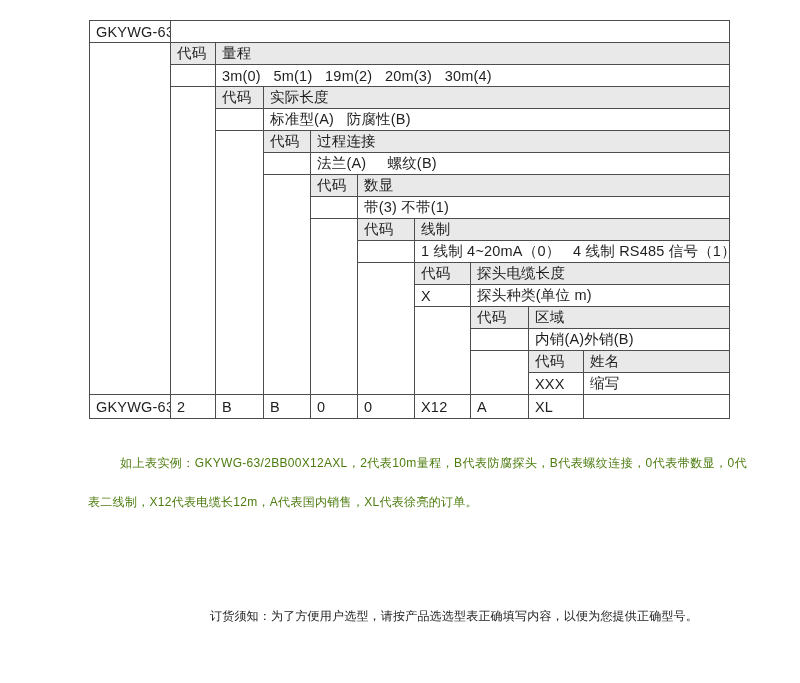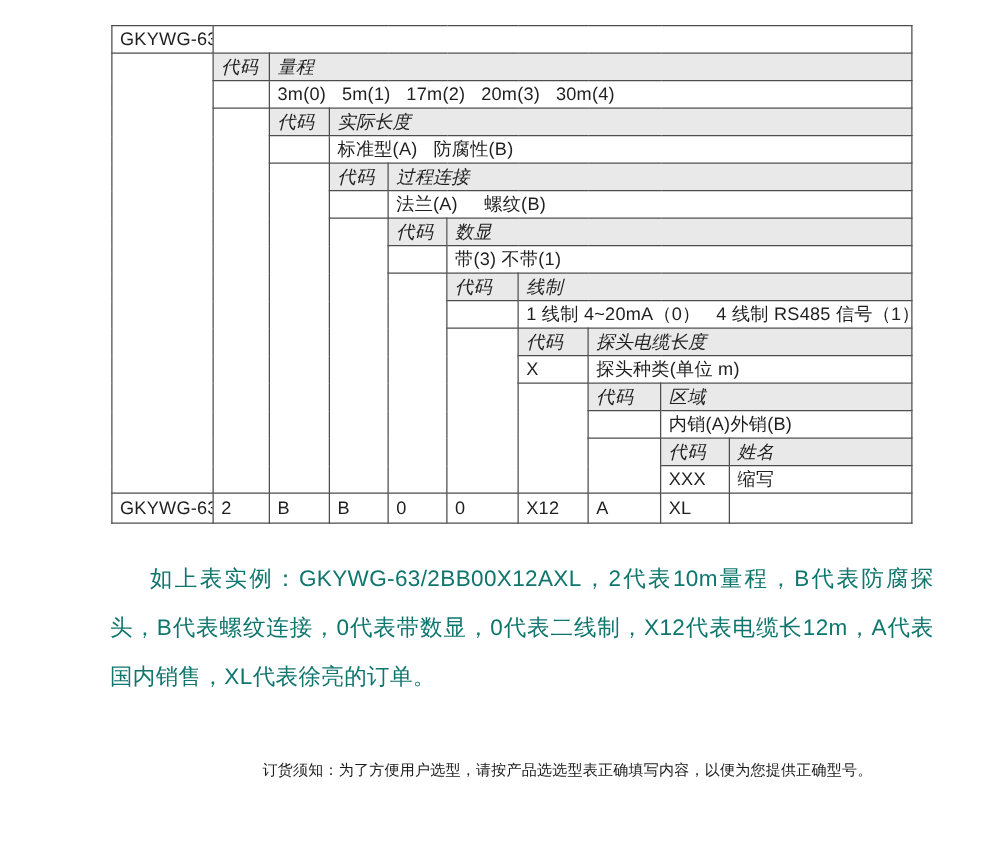--- a/index.html
+++ b/index.html
@@ -26,32 +26,32 @@
     height: 22px;
     padding: 0 6px;
     vertical-align: middle;
     white-space: pre;
     overflow: hidden;
     background: #ffffff;
     color: #1f1f1f;
     letter-spacing: 0.2px;
   }
   table.sel-table tr.last-row td { height: 24px; }
-  table.sel-table td.hdr { background: #e9e9e9; font-style: italic; }
+  table.sel-table td.hdr { background: #e9e9e9; }
 
   
   .example-para {
     position: absolute;
     left: 88px; top: 444px;
     width: 659px;
-    font-size: 18px;
+    font-size: 12px;
     line-height: 39px;
     text-align: justify;
     text-indent: 32px;
-    color: #0f766e;
+    color: #4d7c0f;
     letter-spacing: 0.3px;
   }
 
   
   .order-note {
     position: absolute;
     left: 210px; top: 606px;
     font-size: 12px;
     line-height: 20px;
     white-space: nowrap;
@@ -84,21 +84,21 @@
         <td colspan="9"></td>
       </tr>
 
       <tr>
         <td rowspan="16"></td>
         <td class="hdr">代码</td>
         <td class="hdr" colspan="8">量程</td>
       </tr>
       <tr>
         <td></td>
-        <td colspan="8">3m(0)   5m(1)   17m(2)   20m(3)   30m(4)</td>
+        <td colspan="8">3m(0)   5m(1)   19m(2)   20m(3)   30m(4)</td>
       </tr>
 
       <tr>
         <td rowspan="14"></td>
         <td class="hdr">代码</td>
         <td class="hdr" colspan="7">实际长度</td>
       </tr>
       <tr>
         <td></td>
         <td colspan="7">标准型(A)   防腐性(B)</td>

